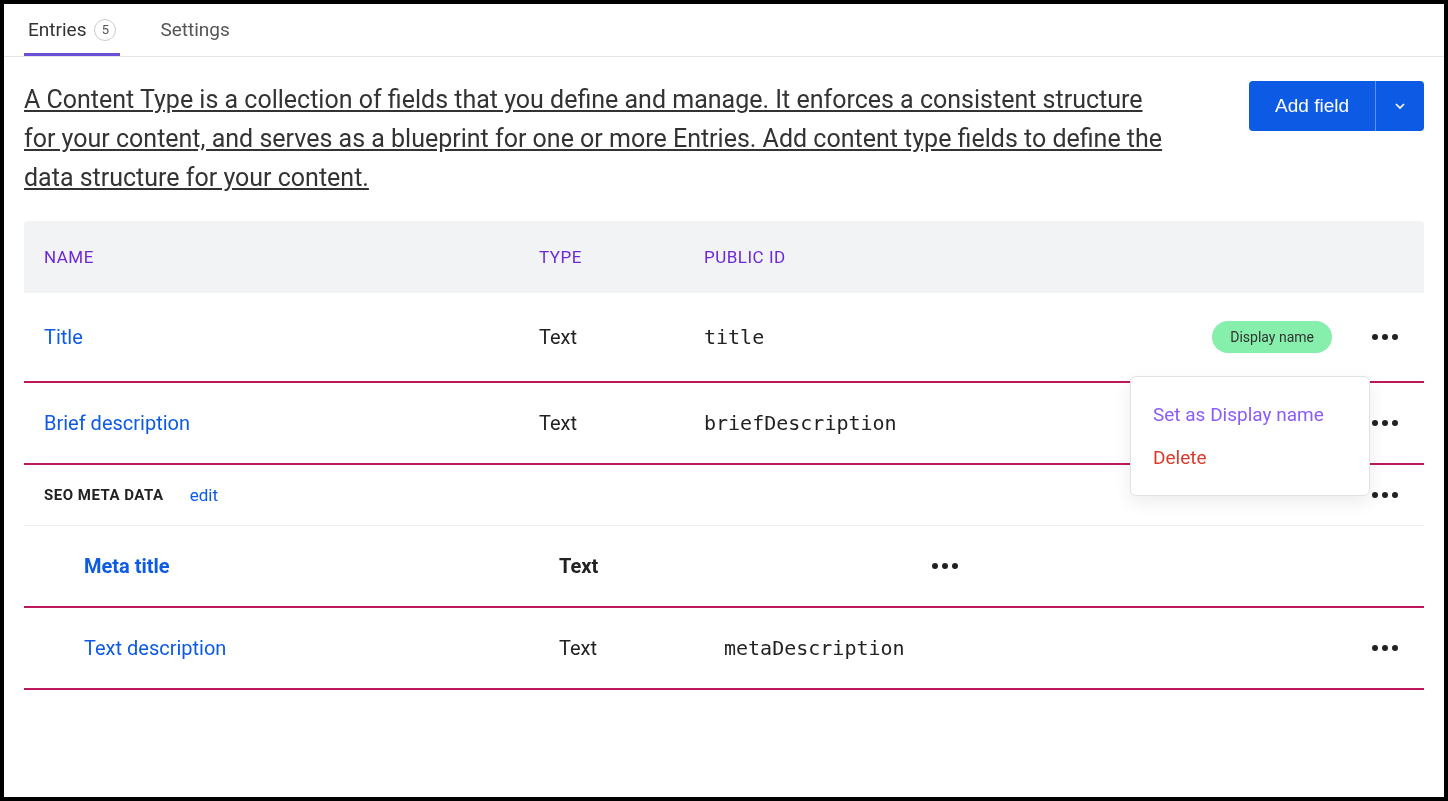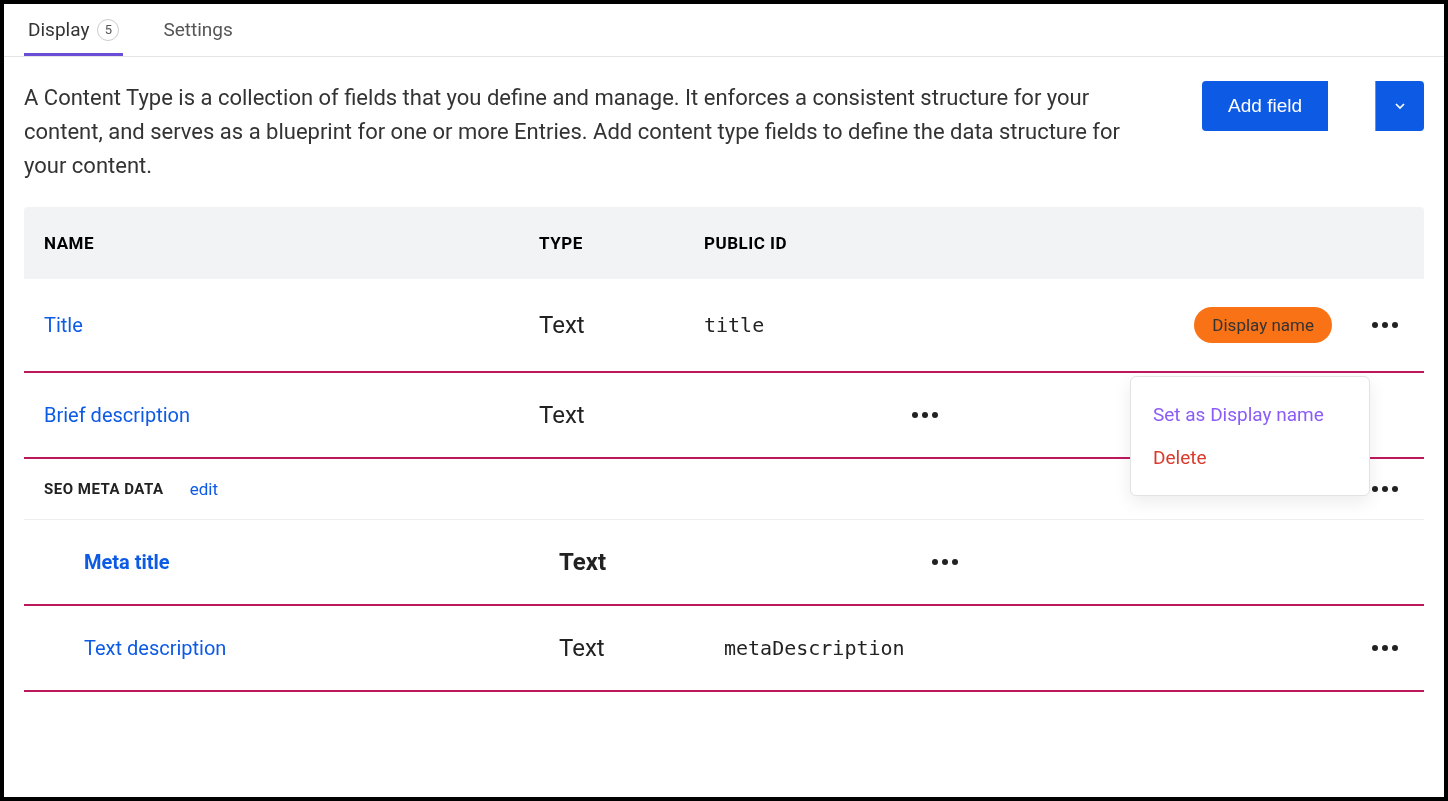--- a/index.html
+++ b/index.html
@@ -49,30 +49,30 @@
     }
 
     .description-row {
       display: flex;
       justify-content: space-between;
       align-items: flex-start;
       padding: 24px 20px 24px 20px;
       gap: 40px;
     }
     .description-text {
-      font-size: 22px;
+      font-size: 25px;
       line-height: 1.55;
       color: #333;
       max-width: 1150px;
+      text-decoration: underline;
     }
 
     .add-field-group {
       display: flex;
       flex-shrink: 0;
-      gap: 47px;
     }
     .add-field-btn {
       background: #0d5ae5;
       color: #fff;
       font-size: 19px;
       padding: 14px 26px;
       border: none;
       border-radius: 4px 0 0 4px;
       cursor: pointer;
     }
@@ -96,53 +96,53 @@
     }
 
     .table-area {
       padding: 0 20px;
     }
     .table-header {
       display: flex;
       background: #f2f3f5;
       padding: 26px 20px;
       border-radius: 4px 4px 0 0;
-      font-weight: 700;
+      font-weight: 400;
       letter-spacing: 0.5px;
       font-size: 17px;
-      color: #000000;
+      color: #6d28d9;
     }
     .col-name { width: 495px; }
     .col-type { width: 165px; }
     .col-pid  { flex: 1; }
     .col-actions { width: 60px; display:flex; align-items:center; justify-content:flex-end; }
 
     .table-row {
       display: flex;
       align-items: center;
       padding: 28px 20px;
       border-bottom: 2px solid #be185d;
       position: relative;
     }
     .row-name {
       width: 495px;
       color: #0d5ae5;
       font-size: 20px;
       cursor: pointer;
     }
     .row-name.sub { padding-left: 20px; }
-    .row-type { width: 165px; font-size: 24px; color: #222; }
+    .row-type { width: 165px; font-size: 20px; color: #222; }
     .row-pid  { flex: 1; font-family: ui-monospace, Menlo, Consolas, monospace; font-size: 20px; color: #222; }
     .row-badge-cell { width: 180px; display:flex; justify-content:flex-end; padding-right: 12px; }
     .badge {
-      background: #f97316;
+      background: #86efac;
       color: #333;
       padding: 8px 18px;
       border-radius: 999px;
-      font-size: 17px;
+      font-size: 14px;
     }
     .more-dots {
       display: inline-flex;
       gap: 4px;
       cursor: pointer;
       padding: 6px;
     }
     .more-dots span {
       width: 6px;
       height: 6px;
@@ -189,21 +189,21 @@
       color: #8b5cf6;
       cursor: pointer;
     }
     .context-item.danger { color: #d93a2b; }
   </style>
 </head>
 <body>
 
 <div class="tabs">
   <div class="tab active">
-    <span>Display</span>
+    <span>Entries</span>
     <span class="tab-count">5</span>
   </div>
   <div class="tab">
     <span>Settings</span>
   </div>
 </div>
 
 <div class="description-row">
   <div class="description-text">A Content Type is a collection of fields that you define and manage. It enforces a consistent structure for your content, and serves as a blueprint for one or more Entries. Add content type fields to define the data structure for your content.</div>
   <div class="add-field-group">
@@ -235,20 +235,21 @@
         <span></span>
           <span></span>
           <span></span>
       </div>
     </div>
   </div>
 
   <div class="table-row">
     <div class="row-name">Brief description</div>
     <div class="row-type">Text</div>
+    <div class="row-pid">briefDescription</div>
     <div class="row-badge-cell"></div>
     <div class="col-actions">
       <div class="more-dots">
         <span></span>
           <span></span>
           <span></span>
       </div>
     </div>
   </div>
 

